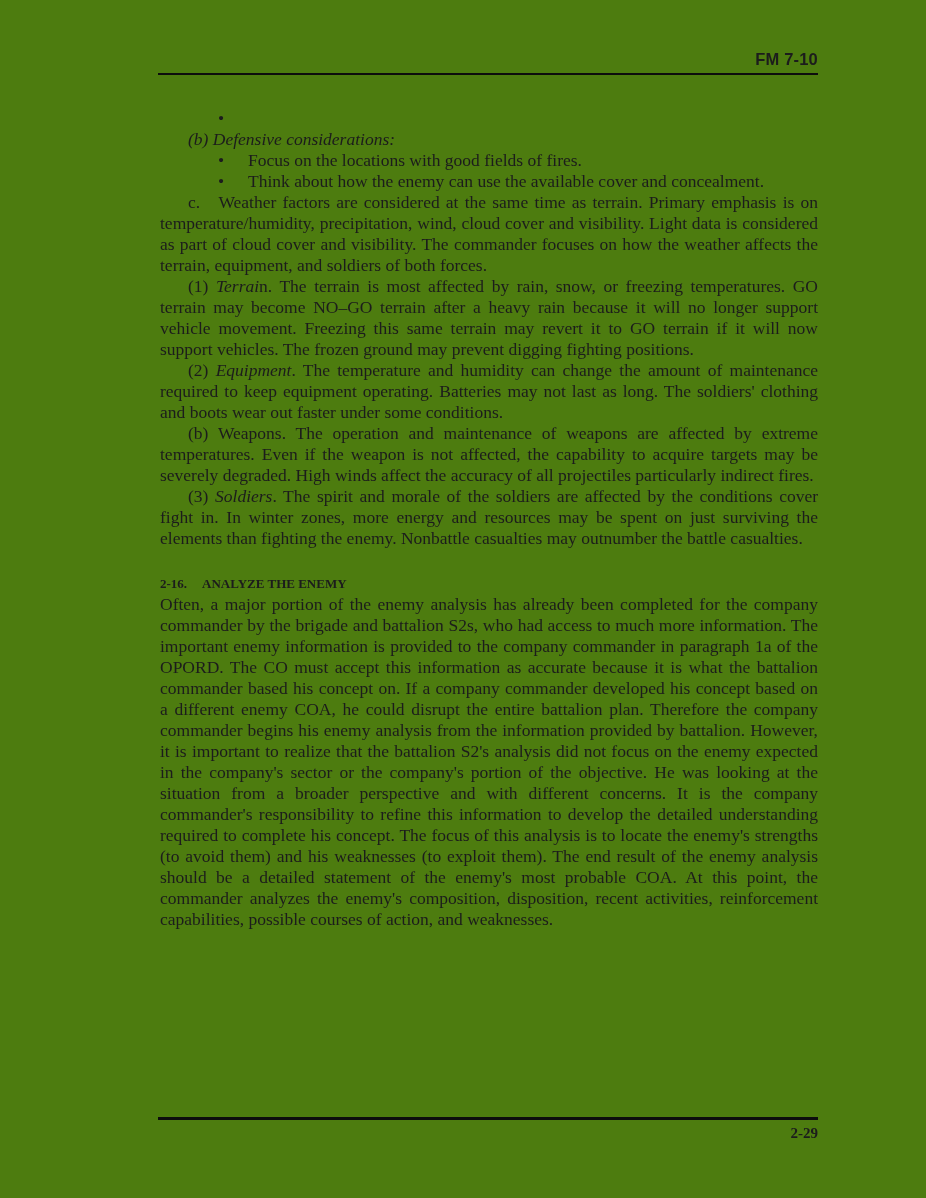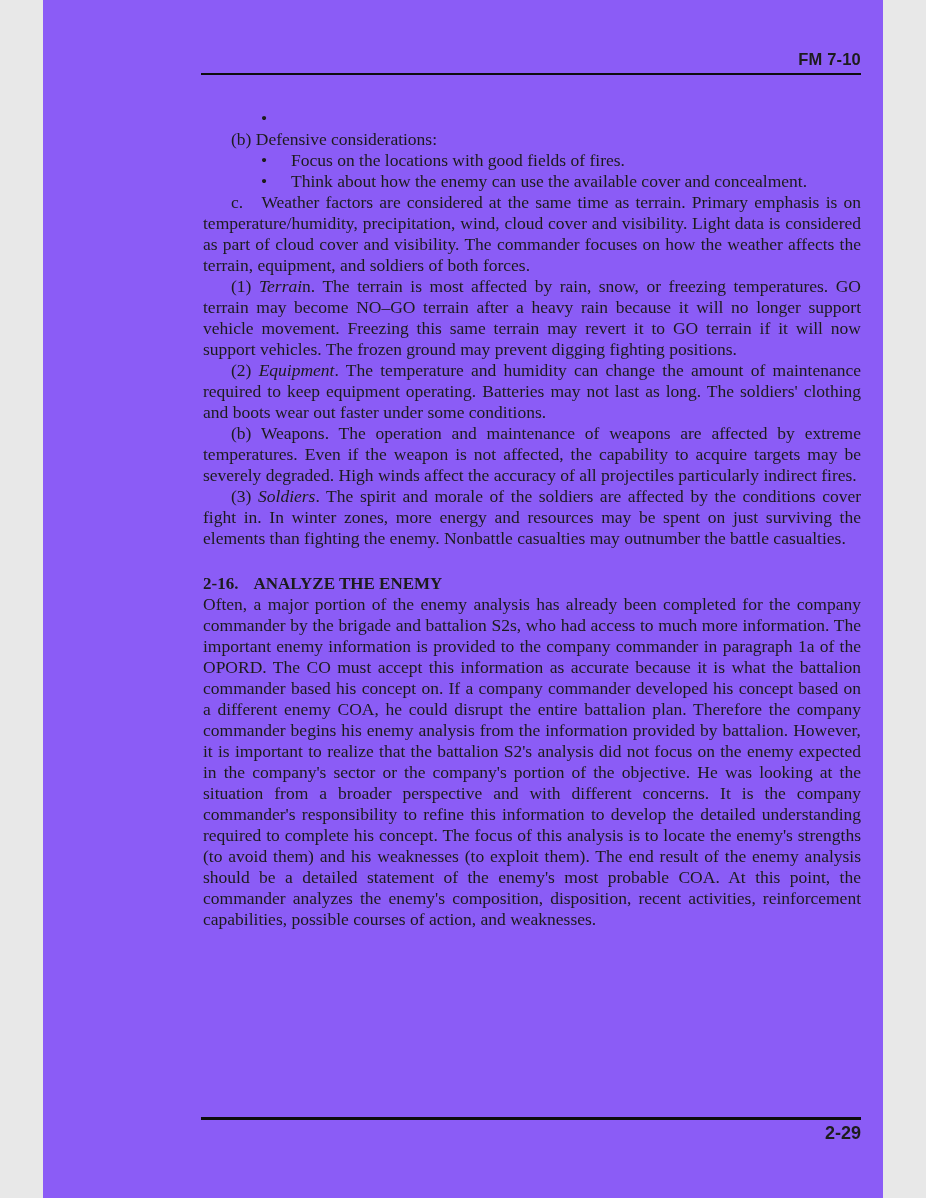--- a/index.html
+++ b/index.html
@@ -1,20 +1,20 @@
 <!DOCTYPE html>
 <html><head>
 <meta charset="utf-8">
 <style>
   html, body { margin: 0; padding: 0; background: #e8e8e8; }
   .page {
     position: relative;
-    width: 840px;
+    width: 926px;
     height: 1198px;
-    background: #8b5cf6;
+    background: #4d7c0f;
     font-family: "Liberation Serif", serif;
     color: #1c1c1c;
     overflow: hidden;
     margin: 0 auto;
   }
 
   
   .page-header {
     position: absolute;
     left: 158px;
@@ -48,54 +48,55 @@
     text-align: justify;
     text-indent: 28px;
   }
   .para.no-indent { text-indent: 0; }
   .italic { font-style: italic; }
 
   .sub-label {
     margin: 0;
     text-indent: 28px;
     text-align: left;
+    font-style: italic;
   }
 
   .bullet-row {
     display: flex;
     padding-left: 58px;
   }
   .bullet-glyph {
     flex: none;
     width: 30px;
   }
   .bullet-text { flex: 1; }
 
   .section-heading {
     margin: 24px 0 0 0;
-    font-size: 17px;
+    font-size: 13px;
     line-height: 21px;
     font-weight: bold;
   }
   .section-heading .heading-number { margin-right: 15px; }
 
   
   .page-footer {
     position: absolute;
     left: 158px;
     width: 660px;
     top: 1117px;
   }
   .footer-rule { border-bottom: 3px solid #0d0d0d; }
   .page-number {
     margin-top: 5px;
     text-align: right;
-    font-family: Liberation Sans, sans-serif;
+    font-family: Liberation Serif, serif;
     font-weight: bold;
-    font-size: 18px;
+    font-size: 15px;
     line-height: 17px;
   }
 </style>
 </head>
 <body>
 
 <div class="page">
 
   <div class="page-header">
     <div class="doc-code">FM 7-10</div>

